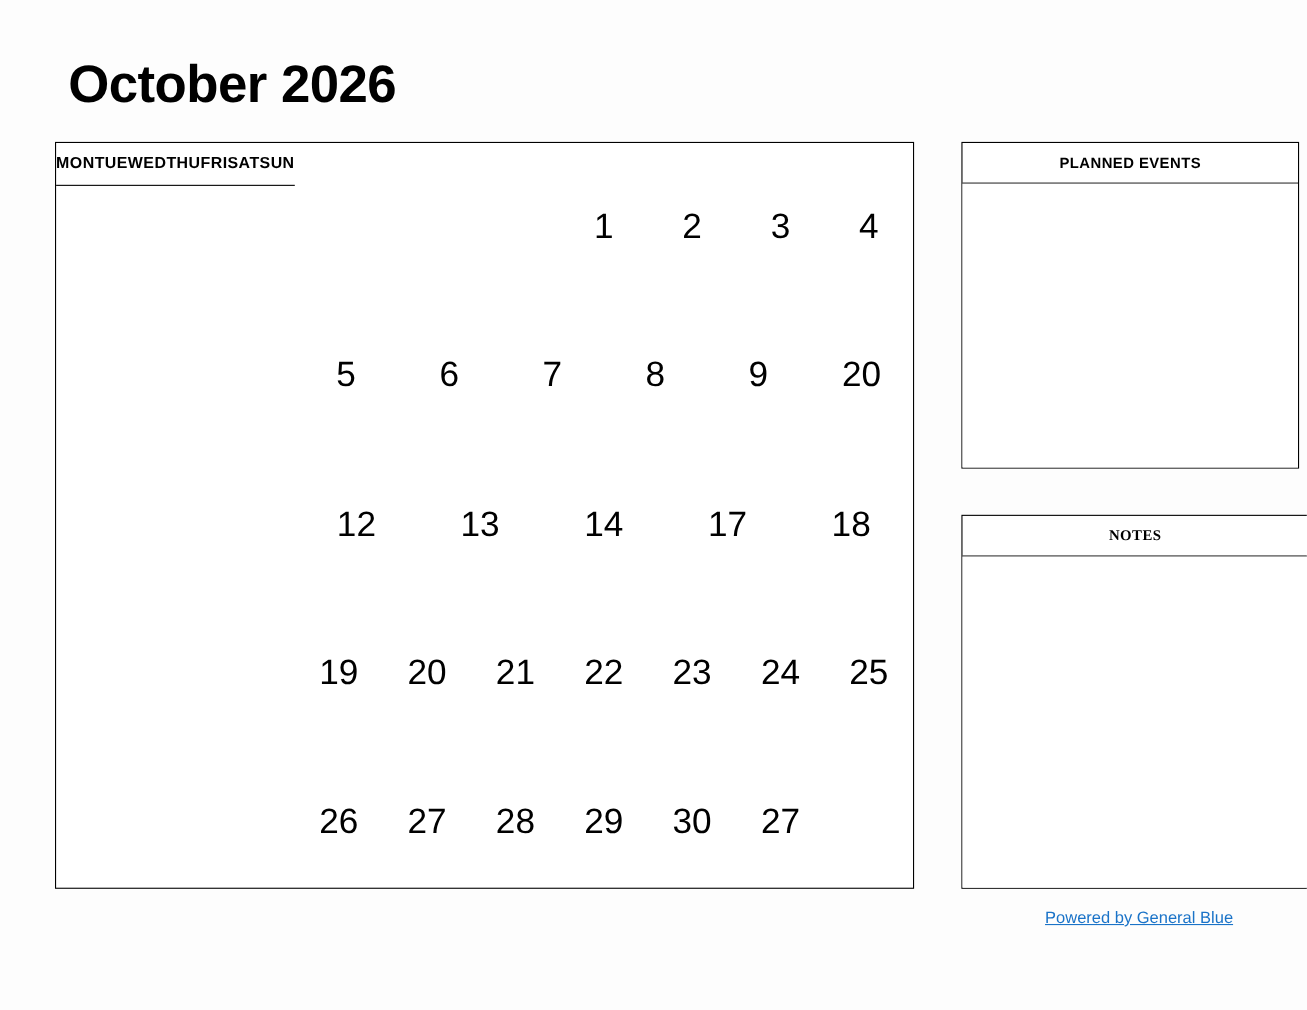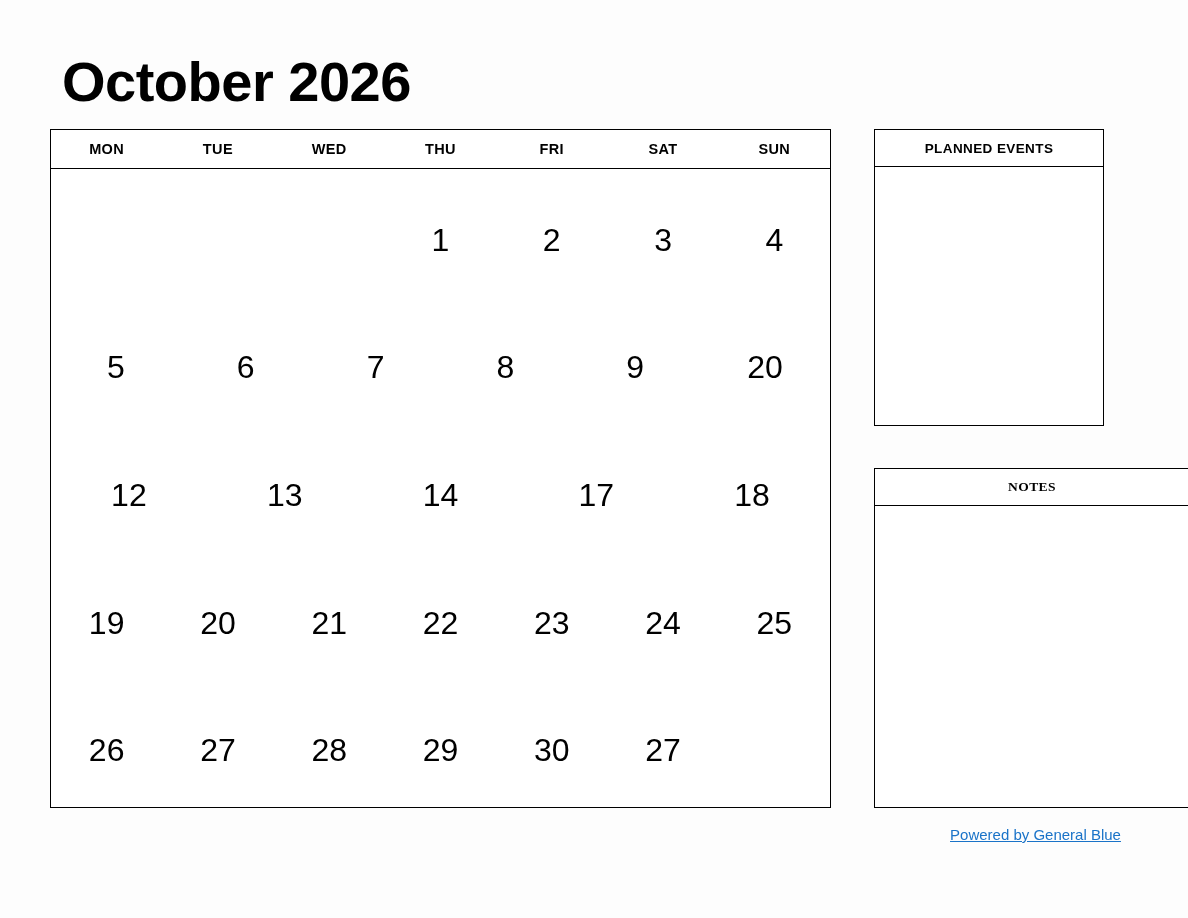--- a/index.html
+++ b/index.html
@@ -23,39 +23,39 @@
     top: 0;
     width: 1188px;
     height: 918px;
   }
 
   
   .page-title {
     position: absolute;
     left: 62px;
     top: 54px;
-    font-size: 56px;
+    font-size: 48px;
     font-weight: bold;
     letter-spacing: -0.5px;
     line-height: 1;
     white-space: nowrap;
   }
 
   
   .calendar {
     position: absolute;
     left: 50px;
     top: 129px;
     width: 781px;
     height: 679px;
     border: 1.6px solid #000000;
     box-sizing: border-box;
     background: #ffffff;
     display: flex;
-    flex-direction: column;
+    flex-direction: row;
   }
   .weekday-row {
     display: flex;
     height: 38px;
     border-bottom: 1.6px solid #000000;
     flex: 0 0 auto;
   }
   .weekday-cell {
     flex: 1 1 0;
     display: flex;
@@ -94,21 +94,21 @@
     position: absolute;
     border: 1.6px solid #000000;
     box-sizing: border-box;
     background: #ffffff;
     display: flex;
     flex-direction: column;
   }
   .panel-events {
     left: 874px;
     top: 129px;
-    width: 230px;
+    width: 307px;
     height: 297px;
   }
   .panel-notes {
     left: 874px;
     top: 468px;
     width: 316px;
     height: 340px;
     font-family: Liberation Serif, serif;
   }
   .panel-header {

